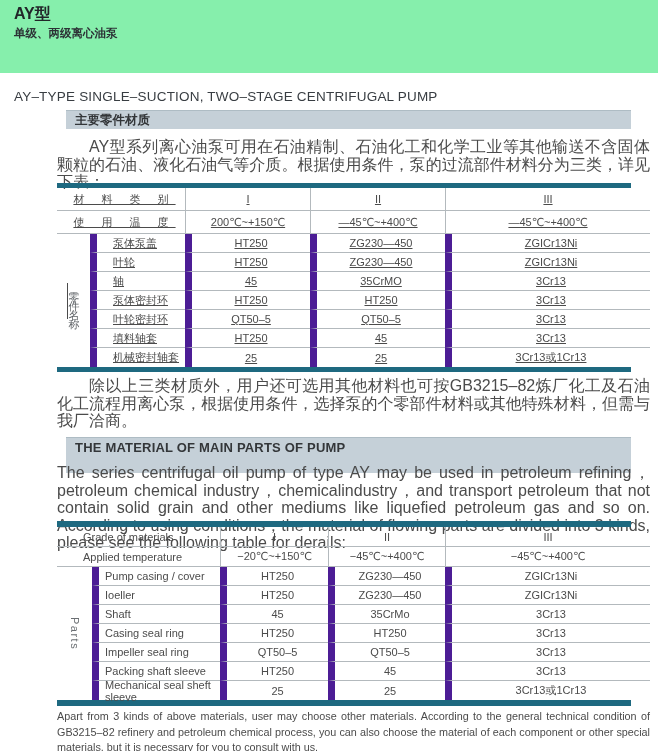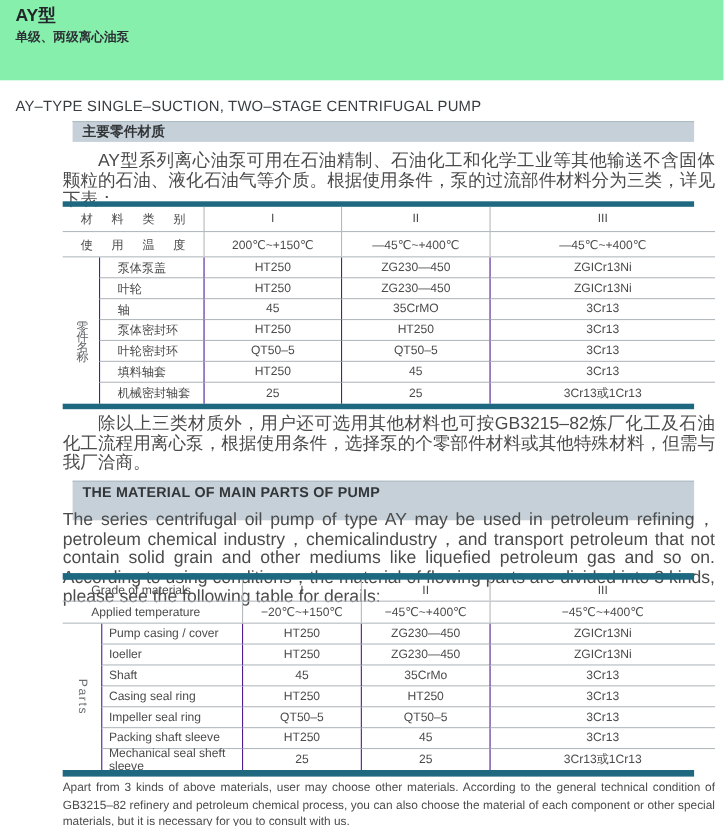--- a/index.html
+++ b/index.html
@@ -23,21 +23,21 @@
   
   .para { position:absolute; left:57px; width:593px; font-size:16px; line-height:17.5px;
           text-align:justify; color:#4b4b4b; }
   .para.indent { text-indent:2em; }
   .para.cn1  { top:138px; }
   .para.cn2  { top:377px; }
   .para.en1  { top:464px; line-height:17.5px; }
   .para.en2  { top:709px; line-height:15.5px; font-size:10.8px; }
   
   .tbl { position:absolute; left:57px; width:593px; font-size:11px; color:#4b4b4b; }
-  .tbl.t1 { top:183px; height:189px; }
+  .tbl.t1 { top:183px; height:189px;text-decoration:underline; }
   .tbl.t2 { top:521px; height:185px; }
   .teal { height:5px; width:574px; background:#1e6980; }
   .t2 .teal { height:6px; }
   .hrow { display:flex; border-bottom:1px solid #b3b9bd; align-items:center; }
   .t1 .hrow { height:23px; }
   .t2 .hrow { height:20px;text-align:center; }
   .h0 { display:flex; align-items:center; }
   .t1 .h0 { width:128px; justify-content:center; letter-spacing:7px; text-indent:7px; color:#4b4b4b; }
   .t2 .h0 { width:163px; padding-left:26px; }
   .hc { display:flex; align-items:center; justify-content:center; border-left:1px solid #b3b9bd; height:100%; }
@@ -45,21 +45,21 @@
   .t2 .c1 { width:108px; } .t2 .c2 { width:117px; } .t2 .c3 { flex:1; }
   .body { display:flex; }
   .strip { display:flex; align-items:center; justify-content:center; }
   .t1 .strip { width:33px; }
   .t2 .strip { width:35px; }
   .vlab { writing-mode:vertical-rl; color:#5e6266; }
   .t1 .vlab { letter-spacing:9px; font-size:11px; }
   .t2 .vlab { letter-spacing:1.5px; font-size:11px; color:#6b6f73; }
   .prows { flex:1; display:flex; flex-direction:column; }
   .prow { display:flex; height:19px; }
-  .prow > div { border-bottom:1px solid #b3b9bd; border-left:1px solid #4c1d95;
+  .prow > div { border-bottom:1px solid #b3b9bd; border-left:7px solid #4c1d95;
                 display:flex; align-items:center; }
   .prow:last-child > div { border-bottom:none; }
   .pname { justify-content:flex-start; }
   .t1 .pname { width:95px;  padding-left:16px; }
   .t2 .pname { width:128px; padding-left:6px; }
   .pc { justify-content:center; }
 </style>
 </head>
 <body>
 

